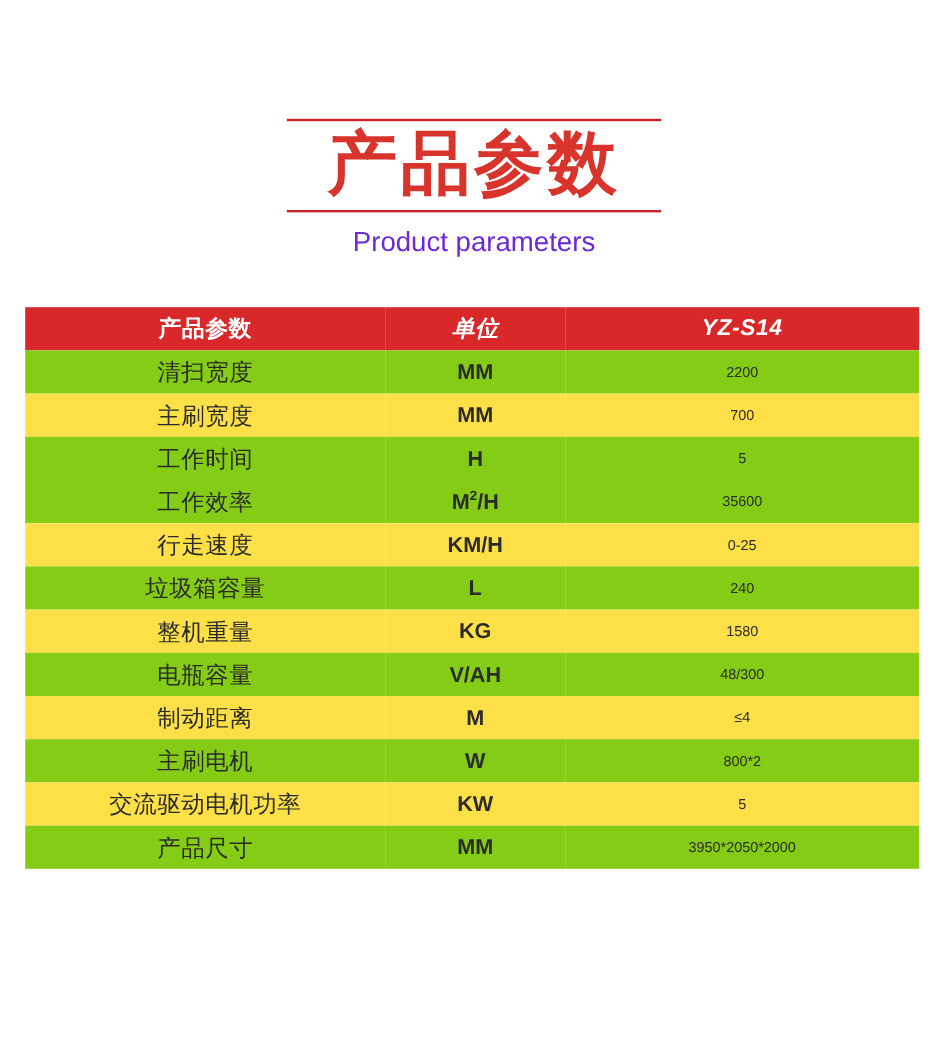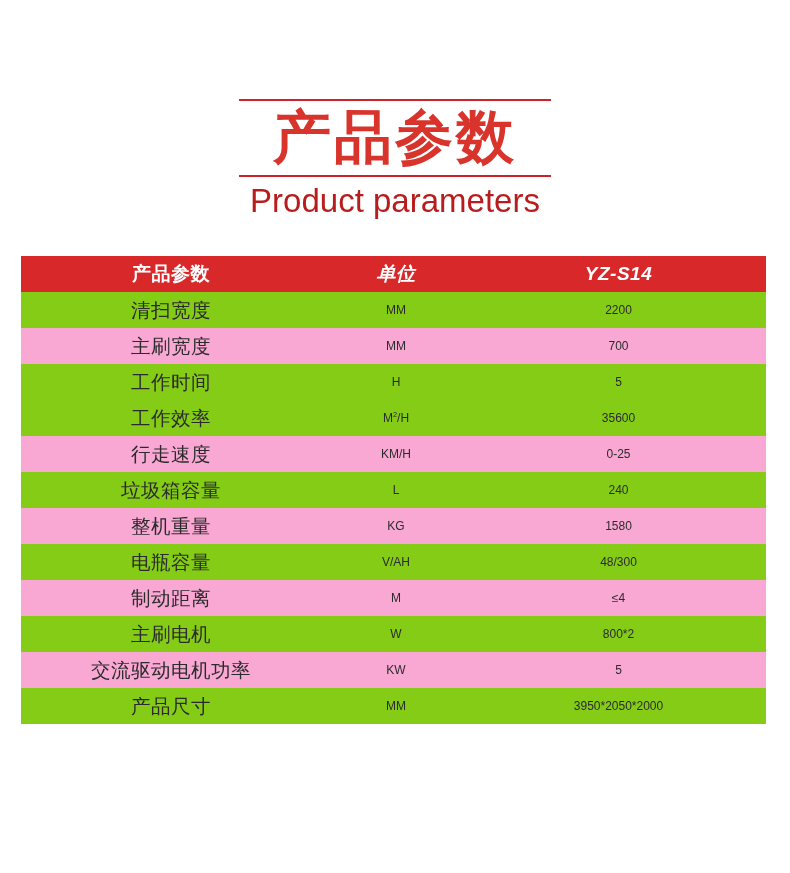--- a/index.html
+++ b/index.html
@@ -48,24 +48,24 @@
     line-height: 72px;
     font-weight: bold;
     color: #d8342c;
     letter-spacing: 3px;
     margin: 0;
     padding: 0 0 2px 0;
     white-space: nowrap;
   }
 
   .title-en {
-    font-size: 33px;
+    font-size: 23px;
     line-height: 44px;
     font-weight: normal;
-    color: #b91c1c;
+    color: #6d28d9;
     letter-spacing: 0px;
     margin: 0;
     padding: 2px 0 0 0;
     white-space: nowrap;
   }
 
   
   .table {
     position: absolute;
     left: 21px;
@@ -103,36 +103,37 @@
     letter-spacing: 0.5px;
     height: 34px;
   }
   .head-row th.col-unit,
   .head-row th.col-value {
     font-weight: bold;
     font-style: italic;
   }
 
   .row-alt {
-    background: #f9a8d4;
+    background: #fde047;
   }
   .row-plain {
     background: #84cc16;
   }
 
   .table td {
     font-size: 19px;
     color: #2b2b2b;
   }
   .table td.col-param {
     font-size: 19.5px;
     letter-spacing: 0.5px;
   }
   .table td.col-unit {
-    font-size: 12px;
+    font-size: 18px;
+    font-weight: bold;
   }
   .table td.col-value {
     font-size: 12px;
   }
 
   .sup {
     font-size: 0.62em;
     vertical-align: super;
     line-height: 0;
   }

